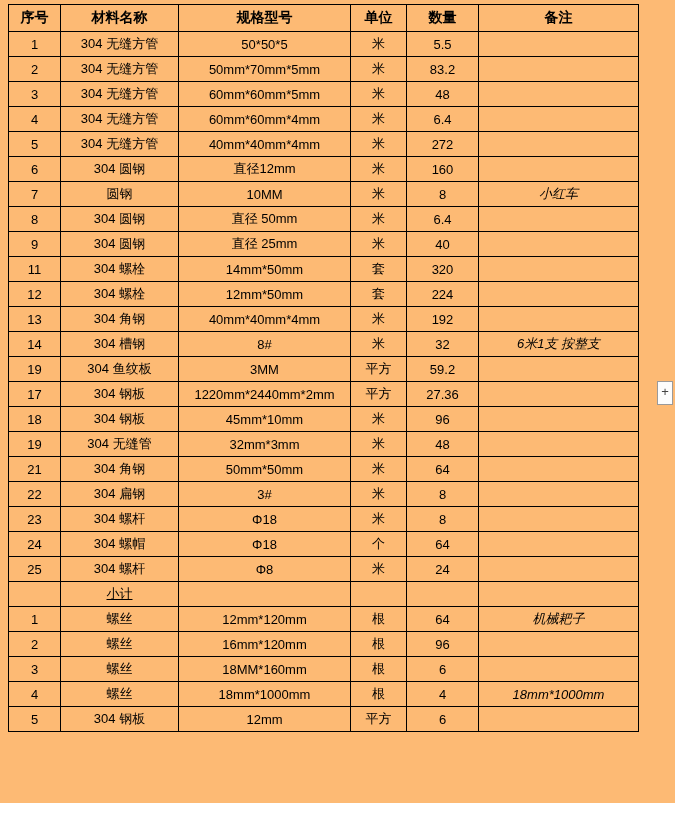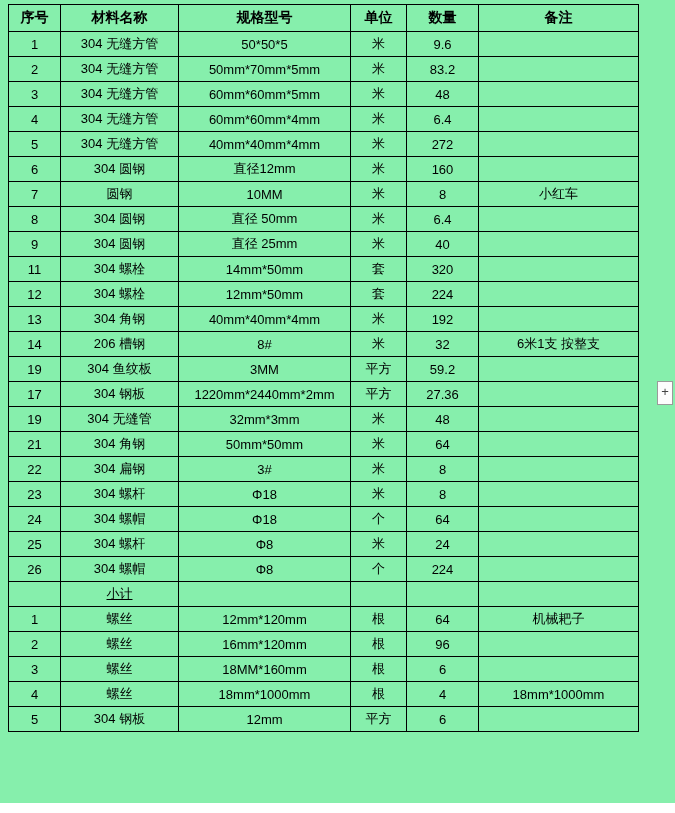--- a/index.html
+++ b/index.html
@@ -13,21 +13,21 @@
     font-family: "Liberation Sans", sans-serif;
     position: relative;
     overflow: hidden;
   }
   .sheet {
     position: absolute;
     left: 0;
     top: 0;
     width: 675px;
     height: 813px;
-    background: #86efac;
+    background: #fdba74;
   }
   table.mat {
     border-collapse: collapse;
     margin-left: 8px;
     margin-top: 4px;
     table-layout: fixed;
     width: 630px;
   }
   table.mat td, table.mat th {
     border: 1px solid #000000;
@@ -52,20 +52,21 @@
   col.c3 { width: 56px; }
   col.c4 { width: 72px; }
   col.c5 { width: 160px; }
 
   .subtotal-label {
     text-align: center;
     text-decoration: underline;
   }
   .remark-cell {
     font-size: 12.5px;
+    font-style: italic;
   }
   
   .side-box {
     position: absolute;
     right: 2px;
     top: 381px;
     width: 14px;
     height: 22px;
     border: 1px solid #9a9a9a;
     background: #fdfdfd;
@@ -106,21 +107,21 @@
         <td>数量</td>
         <td>备注</td>
       </tr>
     </thead>
     <tbody id="tbody">
         <tr>
           <td>1</td>
           <td>304 无缝方管</td>
           <td>50*50*5</td>
           <td>米</td>
-          <td>9.6</td>
+          <td>5.5</td>
           <td class="remark-cell"></td>
         </tr>
         <tr>
           <td>2</td>
           <td>304 无缝方管</td>
           <td>50mm*70mm*5mm</td>
           <td>米</td>
           <td>83.2</td>
           <td class="remark-cell"></td>
         </tr>
@@ -199,21 +200,21 @@
         <tr>
           <td>13</td>
           <td>304 角钢</td>
           <td>40mm*40mm*4mm</td>
           <td>米</td>
           <td>192</td>
           <td class="remark-cell"></td>
         </tr>
         <tr>
           <td>14</td>
-          <td>206 槽钢</td>
+          <td>304 槽钢</td>
           <td>8#</td>
           <td>米</td>
           <td>32</td>
           <td class="remark-cell">6米1支  按整支</td>
         </tr>
         <tr>
           <td>19</td>
           <td>304 鱼纹板</td>
           <td>3MM</td>
           <td>平方</td>
@@ -222,20 +223,28 @@
         </tr>
         <tr>
           <td>17</td>
           <td>304 钢板</td>
           <td>1220mm*2440mm*2mm</td>
           <td>平方</td>
           <td>27.36</td>
           <td class="remark-cell"></td>
         </tr>
         <tr>
+          <td>18</td>
+          <td>304 钢板</td>
+          <td>45mm*10mm</td>
+          <td>米</td>
+          <td>96</td>
+          <td class="remark-cell"></td>
+        </tr>
+        <tr>
           <td>19</td>
           <td>304 无缝管</td>
           <td>32mm*3mm</td>
           <td>米</td>
           <td>48</td>
           <td class="remark-cell"></td>
         </tr>
         <tr>
           <td>21</td>
           <td>304 角钢</td>
@@ -267,28 +276,20 @@
           <td>个</td>
           <td>64</td>
           <td class="remark-cell"></td>
         </tr>
         <tr>
           <td>25</td>
           <td>304 螺杆</td>
           <td>Φ8</td>
           <td>米</td>
           <td>24</td>
-          <td class="remark-cell"></td>
-        </tr>
-        <tr>
-          <td>26</td>
-          <td>304 螺帽</td>
-          <td>Φ8</td>
-          <td>个</td>
-          <td>224</td>
           <td class="remark-cell"></td>
         </tr>
         <tr>
           <td></td>
           <td class="subtotal-label">小计</td>
           <td></td>
           <td></td>
           <td></td>
           <td class="remark-cell"></td>
         </tr>

